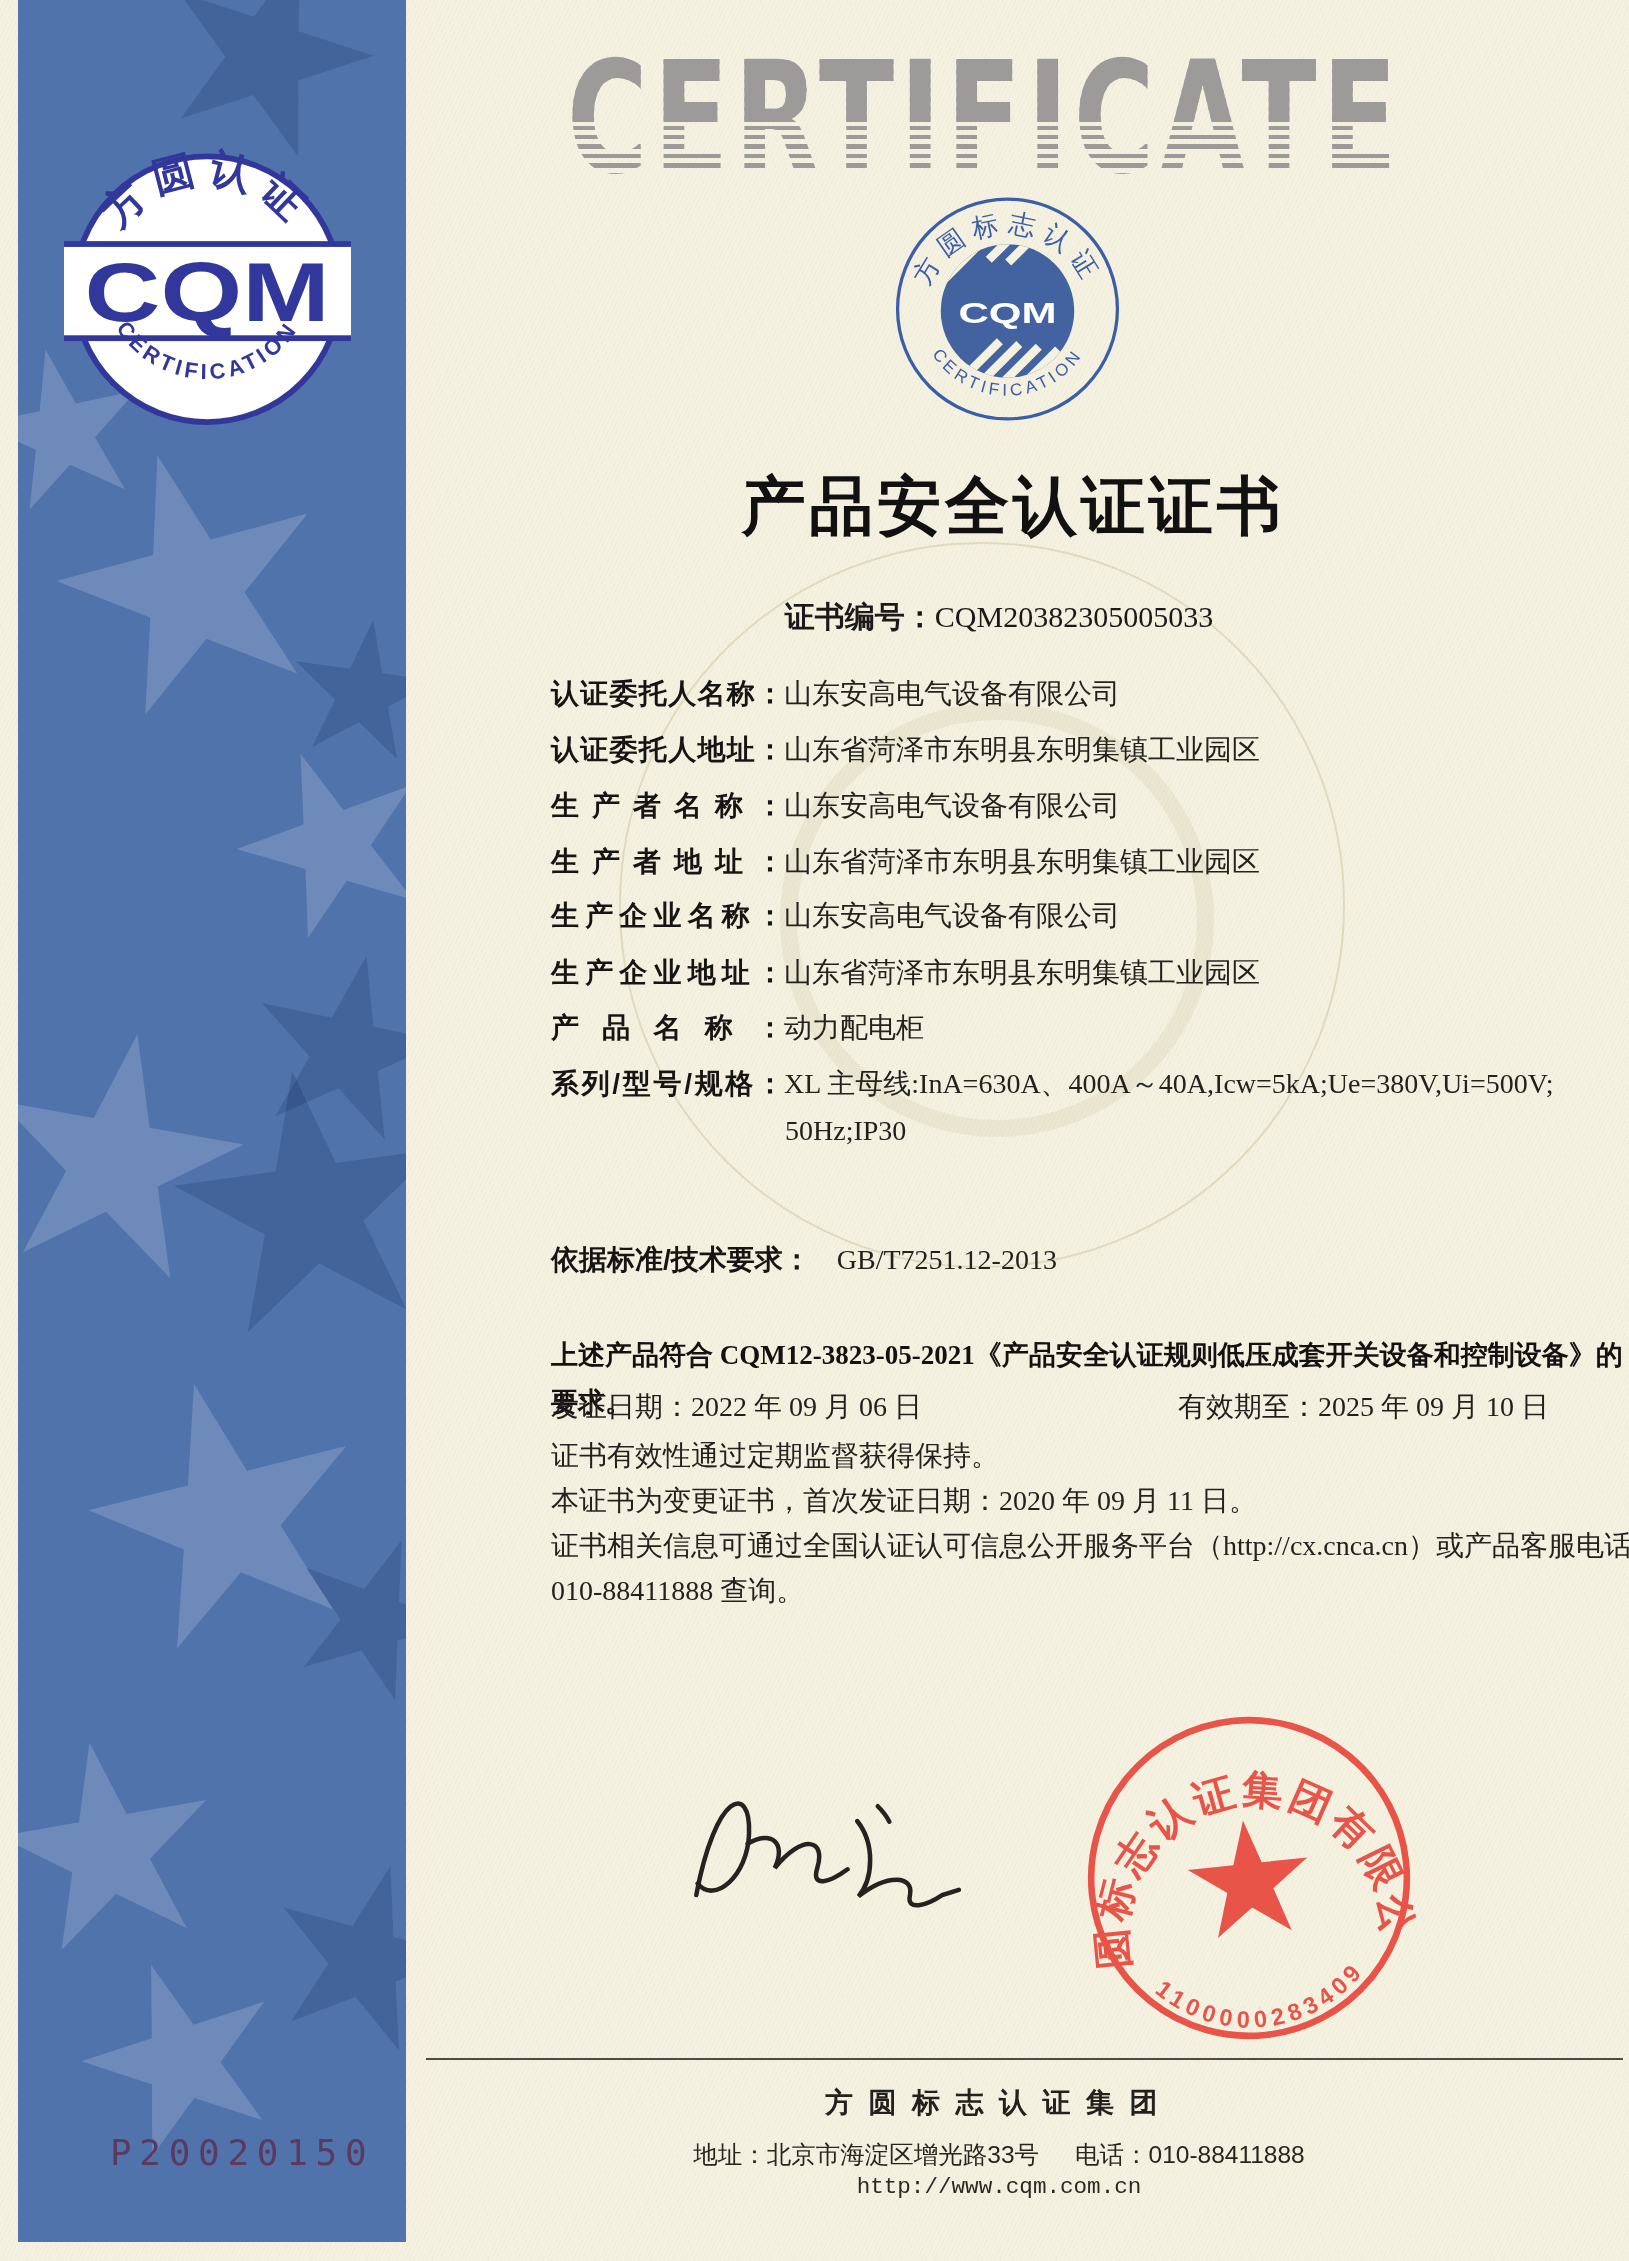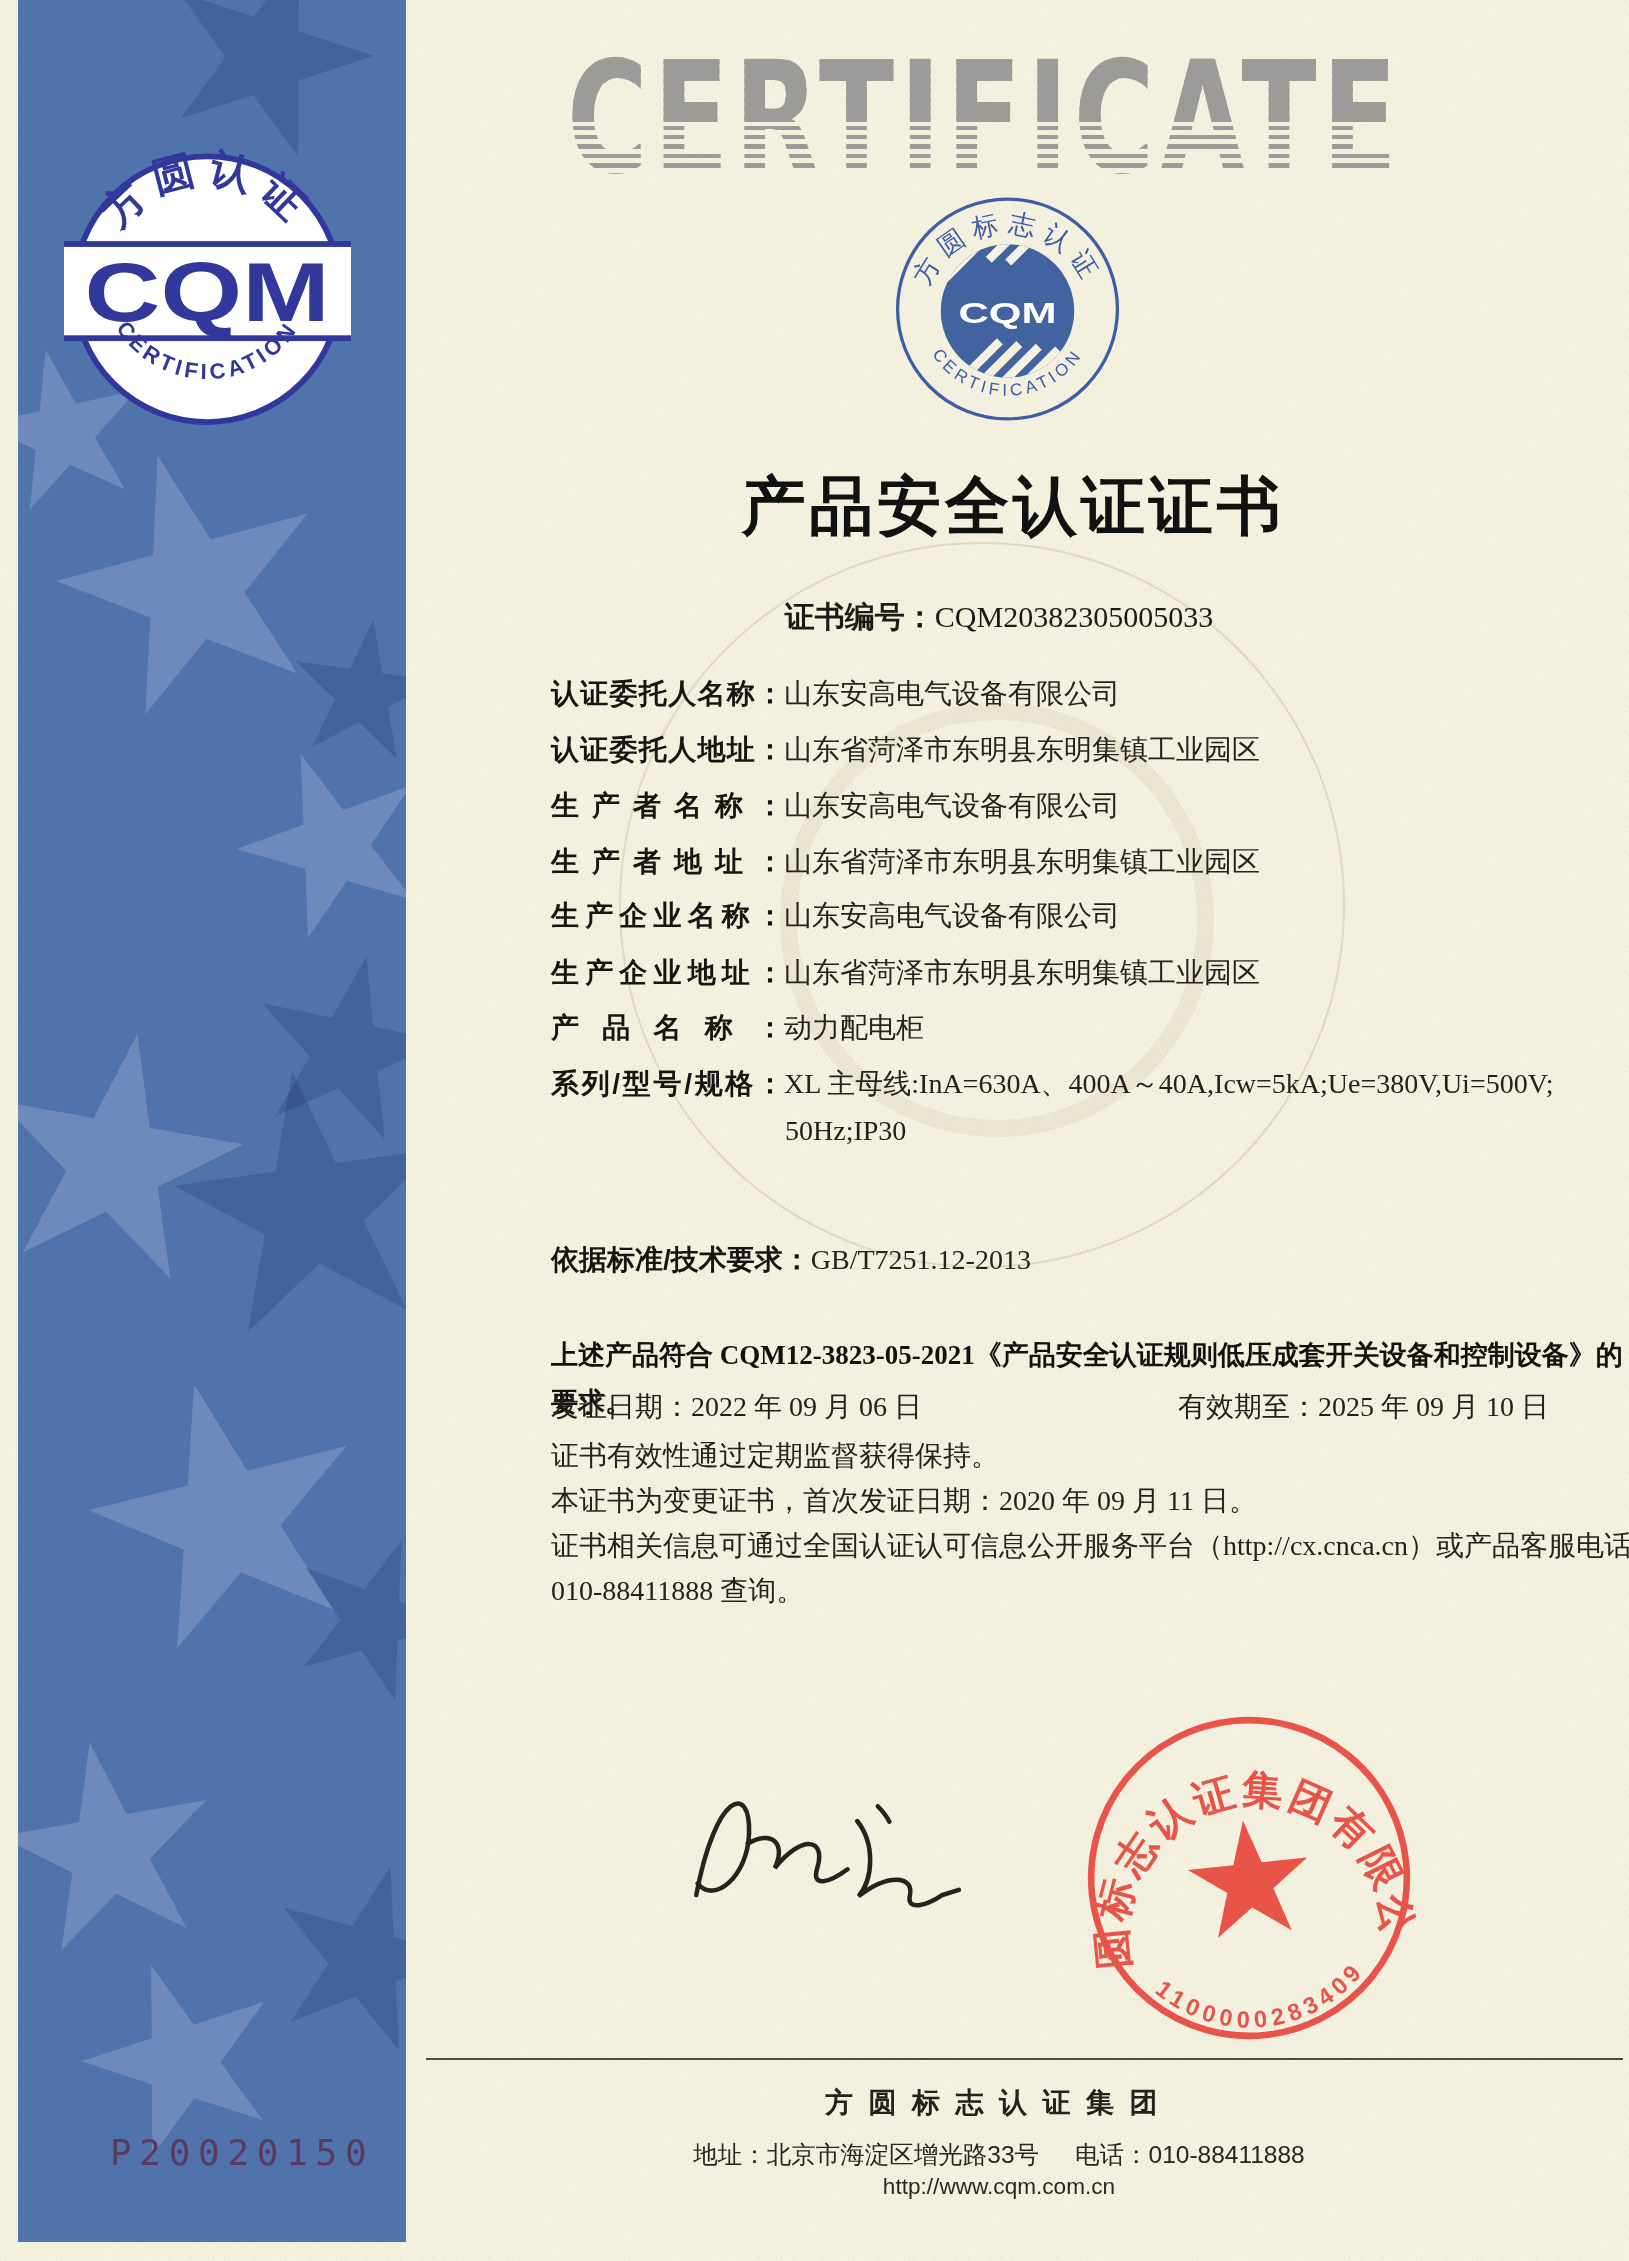--- a/index.html
+++ b/index.html
@@ -44,21 +44,21 @@
   .dates{position:absolute;left:551px;top:1388px;width:998px;display:flex;justify-content:space-between;font-size:28px;align-items:flex-end;}
   .note{position:absolute;left:551px;white-space:nowrap;font-size:28px;color:#25221e;}
   .sig{position:absolute;left:651px;top:1747px;width:348px;height:206px;}
   .seal{position:absolute;left:1078px;top:1707px;width:342px;height:342px;opacity:0.92;}
   .divider{position:absolute;left:426px;top:2058px;width:1197px;height:1.9px;background:#4c4a42;}
   .f-org{position:absolute;left:406px;top:2084px;width:1186px;text-align:center;
     font-size:28px;font-weight:700;letter-spacing:15.5px;color:#23211d;}
   .f-line{position:absolute;left:406px;top:2138px;width:1186px;display:flex;justify-content:center;gap:36px;
     font-size:24.5px;color:#28251f;font-family:"Liberation Sans",sans-serif;}
   .f-url{position:absolute;left:406px;top:2174px;width:1186px;text-align:center;
-    font-family:Liberation Sans, sans-serif;font-size:22.6px;color:#2b2822;}
+    font-family:Liberation Mono, monospace;font-size:22.6px;color:#2b2822;}
   svg text{font-family:"Liberation Sans",sans-serif;}
 </style>
 </head>
 <body>
 
 <div class="page">
 
   <div class="band">
     <div class="star dark" style="left:142px;top:-52px;width:213px;height:213px;transform:rotate(18deg);"></div>
     <div class="star light" style="left:-39px;top:348px;width:168px;height:168px;transform:rotate(-12deg);"></div>
@@ -138,21 +138,21 @@
   <div class="row" style="top:899px">
     <span class="lb">生产企业名称：</span><span class="val">山东安高电气设备有限公司</span></div>
   <div class="row" style="top:956px">
     <span class="lb">生产企业地址：</span><span class="val">山东省菏泽市东明县东明集镇工业园区</span></div>
   <div class="row" style="top:1011px">
     <span class="lb">产品名称：</span><span class="val">动力配电柜</span></div>
   <div class="row" style="top:1067px">
     <span class="lb">系列/型号/规格：</span><span class="val">XL 主母线:InA=630A、400A～40A,Icw=5kA;Ue=380V,Ui=500V;</span></div>
   <div class="cont" style="top:1115px">50Hz;IP30</div>
   <div class="row wide" style="top:1243px">
-    <span class="lb">依据标准/技术要求：</span><span class="val" style="">GB/T7251.12-2013</span></div>
+    <span class="lb">依据标准/技术要求：</span><span class="val" style="margin-left:26px">GB/T7251.12-2013</span></div>
 
   <div class="stmt" style="top:1293px">上述产品符合 CQM12-3823-05-2021《产品安全认证规则低压成套开关设备和控制设备》的</div>
   <div class="stmt" style="top:1340px">要求。</div>
 
   <div class="dates">
     <span><span>发证日期：</span><span>2022 年 09 月 06 日</span></span>
     <span><span>有效期至：</span><span>2025 年 09 月 10 日</span></span>
   </div>
 
   <div class="note" style="top:1437px">证书有效性通过定期监督获得保持。</div>

